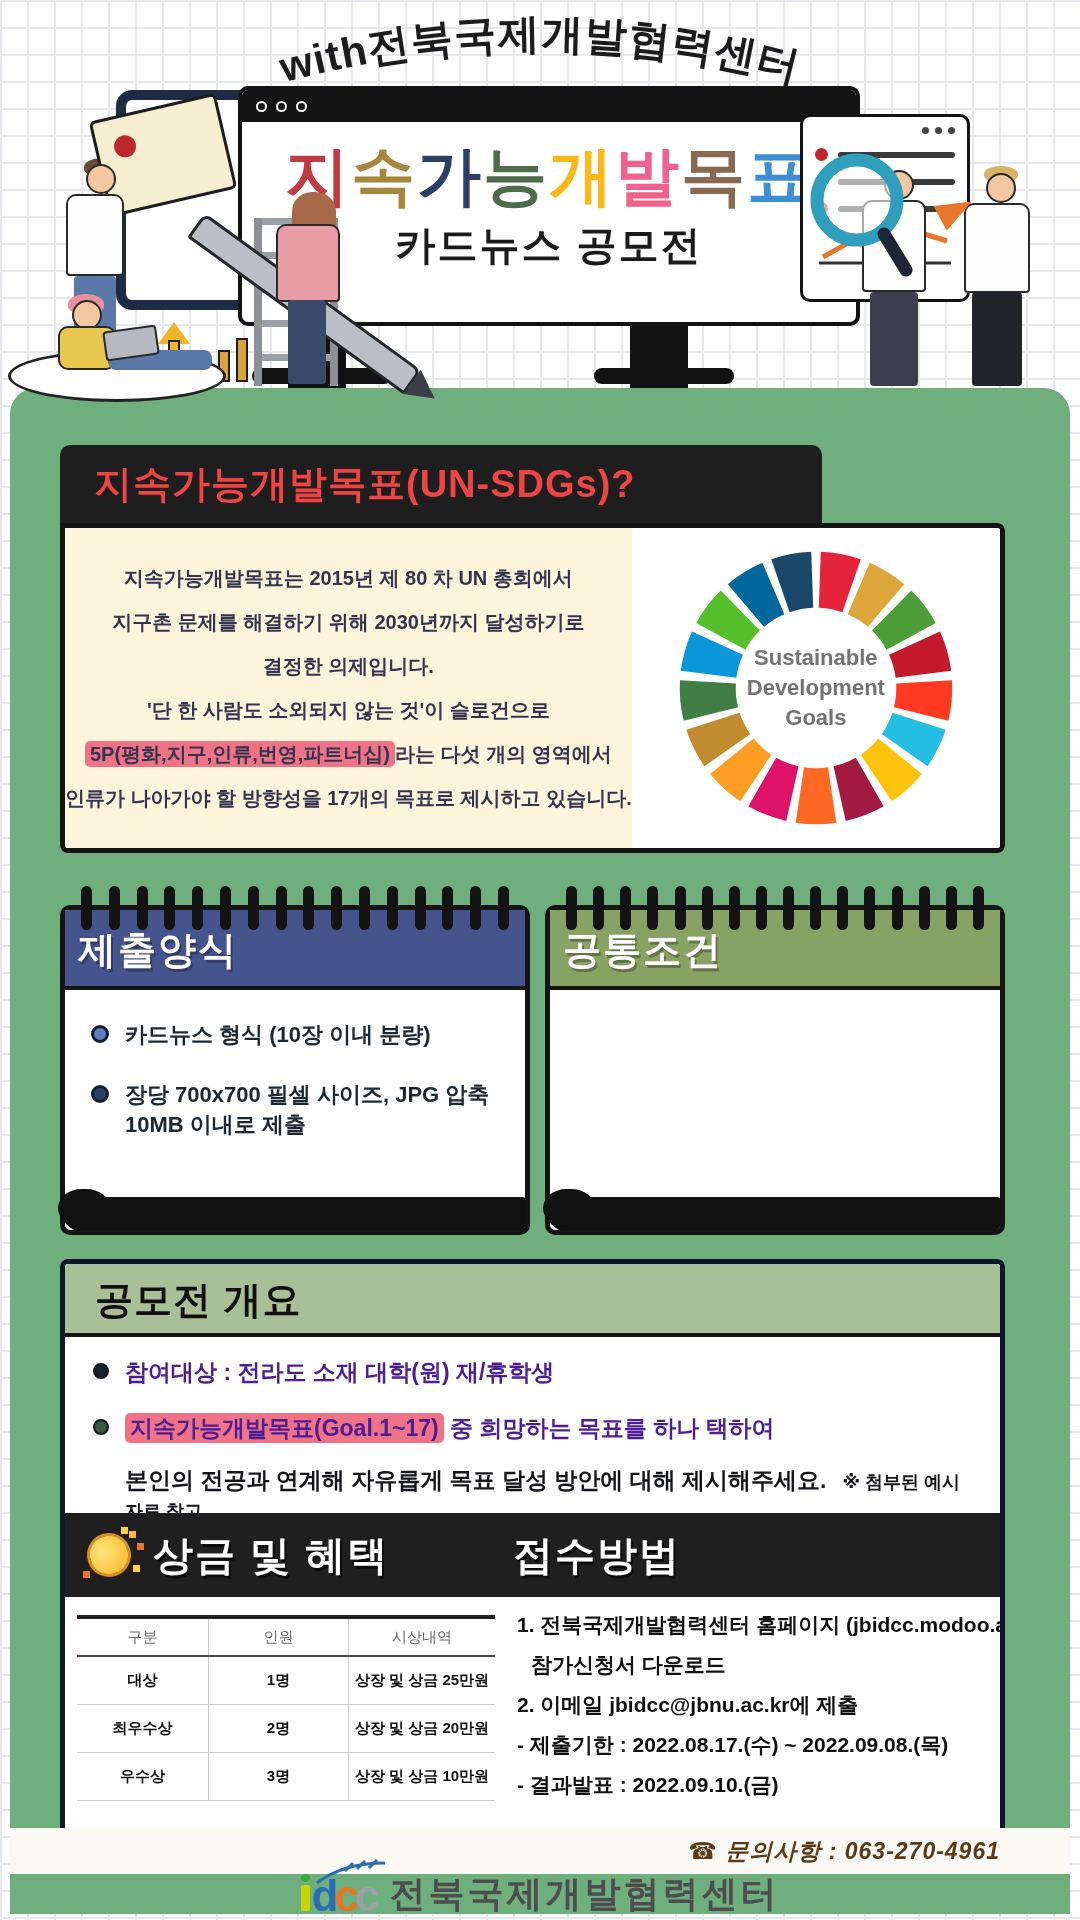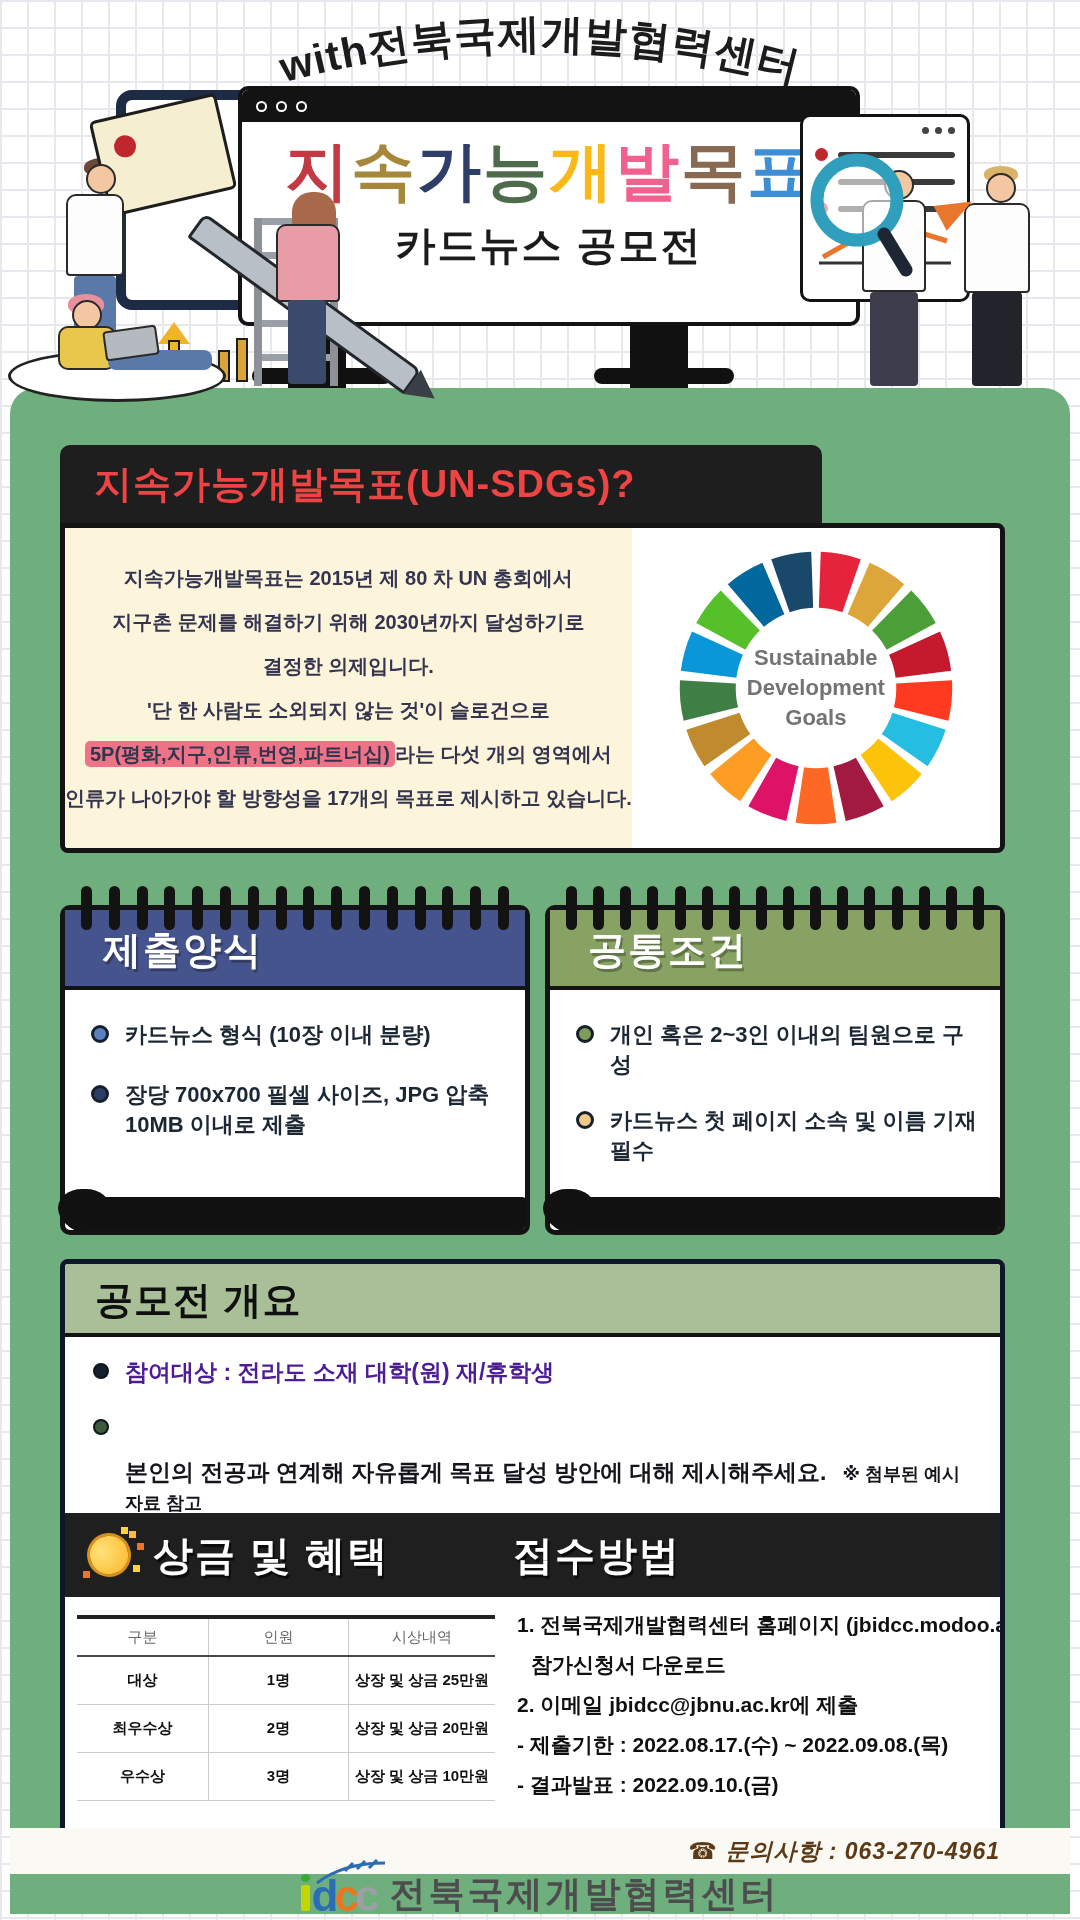--- a/index.html
+++ b/index.html
@@ -34,21 +34,21 @@
   .person-left-head{left:86px;top:164px;}
   .person-left-hair{left:84px;top:158px;width:34px;height:18px;background:#6b4a39;}
   .person-left-body{left:66px;top:194px;width:58px;height:82px;background:#fdfdfd;}
   .person-left-legs{left:74px;top:276px;width:42px;height:108px;background:#5b79a8;}
   .girl-hair{left:292px;top:192px;width:44px;height:74px;background:#a8684a;border-radius:20px 20px 14px 14px;z-index:4;position:absolute;}
   .girl-body{left:276px;top:224px;width:64px;height:78px;background:#e89ca6;}
   .girl-legs{left:288px;top:300px;width:38px;height:84px;background:#3a4a6b;}
   .browser{position:absolute;left:238px;top:86px;width:622px;height:240px;background:#fff;border:4px solid #131313;border-radius:10px;z-index:2;overflow:hidden;}
   .browser-bar{height:32px;background:#131313;display:flex;align-items:center;padding-left:14px;gap:9px;}
   .browser-dot{width:11px;height:11px;border-radius:50%;border:2px solid #fff;}
-  .hero-title{margin-top:22px;text-align:center;font-size:64px;font-weight:900;letter-spacing:2px;line-height:1;font-family:Liberation Mono, monospace;}
+  .hero-title{margin-top:22px;text-align:center;font-size:64px;font-weight:900;letter-spacing:2px;line-height:1;}
   .hero-subtitle{margin-top:10px;text-align:center;font-size:40px;font-weight:900;color:#1b1b1b;letter-spacing:2px;}
   .mini-card{position:absolute;left:800px;top:114px;width:170px;height:188px;background:#fff;border:3px solid #131313;border-radius:10px;z-index:2;padding:10px 12px;}
   .mini-dots{display:flex;gap:6px;justify-content:flex-end;}
   .mini-dots i{width:7px;height:7px;border-radius:50%;background:#444;}
   .mini-row{display:flex;align-items:center;gap:10px;margin-top:14px;}
   .mini-row i{width:13px;height:13px;border-radius:50%;background:#c0272d;flex:0 0 auto;}
   .mini-row b{height:6px;background:#3a3a3a;border-radius:3px;flex:1;}
   .mini-chart{margin-top:12px;}
   .magnifier{position:absolute;left:802px;top:150px;z-index:5;}
   .megaphone{position:absolute;left:938px;top:196px;z-index:5;width:0;height:0;border-top:14px solid transparent;border-bottom:14px solid transparent;border-left:36px solid #e8762c;transform:rotate(-28deg);}
@@ -90,21 +90,21 @@
   .sdg-wheel{position:absolute;left:50%;top:50%;width:280px;height:280px;transform:translate(-50%,-50%);}
   .sdg-center{position:absolute;left:50%;top:50%;transform:translate(-50%,-50%);text-align:center;
     font-size:22px;font-weight:800;color:#737373;white-space:pre-line;line-height:30px;}
 
   .cards-row{margin-top:52px;display:flex;gap:15px;}
   .note-card{position:relative;background:#fff;border:5px solid #141414;border-radius:10px;height:330px;}
   .note-card.left{flex:0 0 470px;}
   .note-card.right{flex:0 0 460px;}
   .spiral{position:absolute;top:-24px;left:16px;right:16px;height:44px;display:flex;justify-content:space-between;z-index:3;}
   .spiral i{width:11px;height:44px;background:#131313;border-radius:6px;}
-  .card-head{height:80px;border-bottom:4px solid #141414;color:#fff;font-size:38px;font-weight:900;line-height:80px;padding-left:38px;
+  .card-head{height:80px;border-bottom:4px solid #141414;color:#fff;font-size:38px;font-weight:900;line-height:80px;padding-left:13px;
     letter-spacing:2px;text-shadow:2px 3px 0 rgba(0,0,0,0.28);}
   .card-body{padding:30px 22px 0 26px;}
   .bullet-row{display:flex;align-items:flex-start;gap:16px;margin-bottom:30px;}
   .bullet-dot{width:18px;height:18px;border-radius:50%;border:3px solid #16202c;flex:0 0 auto;margin-top:5px;}
   .bullet-text{font-size:22px;font-weight:800;color:#1c2734;line-height:30px;white-space:pre-line;}
   .note-card.right .bullet-row{margin-bottom:26px;}
   .card-curl{position:absolute;left:-1px;right:-1px;bottom:-1px;height:34px;background:#111;border-radius:4px 4px 8px 16px;}
   .card-curl::before{content:"";position:absolute;left:-6px;bottom:0;width:52px;height:42px;background:#111;border-radius:50% 50% 0 60%;}
 
   .bigbox{margin-top:24px;width:945px;border:5px solid #0f172a;border-radius:8px;background:#fff;overflow:hidden;}
@@ -337,47 +337,34 @@
           <i></i>
           <i></i>
           <i></i>
           <i></i>
           <i></i>
           <i></i>
           <i></i>
           <i></i>
         </div>
       <div class="card-head" style="background: rgb(135, 162, 99);">공통조건</div>
-      <div class="card-body">
-        <div class="bullet-row">
-          <span class="bullet-dot" style="background: rgb(125, 157, 88);"></span>
-          <span class="bullet-text">개인 혹은 2~3인 이내의 팀원으로 구성</span>
-        </div>
-        <div class="bullet-row">
-          <span class="bullet-dot" style="background: rgb(238, 202, 133);"></span>
-          <span class="bullet-text">카드뉴스 첫 페이지 소속 및 이름 기재 필수</span>
-        </div>
-        <div class="bullet-row">
-          <span class="bullet-dot" style="background: rgb(143, 174, 105);"></span>
-          <span class="bullet-text">자유형식으로 카드뉴스 구성</span>
-        </div>
-      </div>
       <div class="card-curl"></div>
     </div>
   </div>
 
   <div class="bigbox">
     <div class="bb-head">공모전 개요</div>
     <div class="bb-body1">
       <div class="ov-row">
         <span class="ov-dot" style="background: rgb(22, 32, 44);"></span>
         <span class="ov-text">참여대상 : 전라도 소재 대학(원) 재/휴학생</span>
       </div>
       <div class="ov-row">
         <span class="ov-dot" style="background: rgb(60, 90, 60);"></span>
+        <span class="ov-text"><span class="hl">지속가능개발목표(Goal.1~17)</span><span> 중 희망하는 목표를 하나 택하여</span></span>
       </div>
       <div class="ov-cont"><span>본인의 전공과 연계해 자유롭게 목표 달성 방안에 대해 제시해주세요.</span><span class="ov-note">※ 첨부된 예시자료 참고</span></div>
     </div>
 
     <div class="bb-bar">
       <span class="coin"></span>
       <span class="bar-heading">상금 및 혜택</span>
       <span class="bar-heading h2">접수방법</span>
     </div>
 

